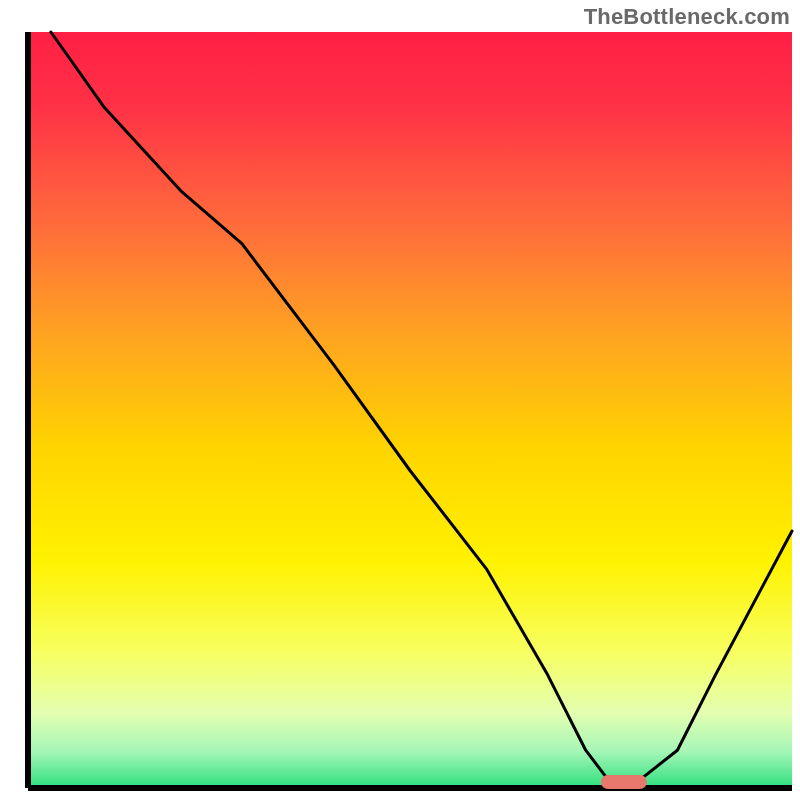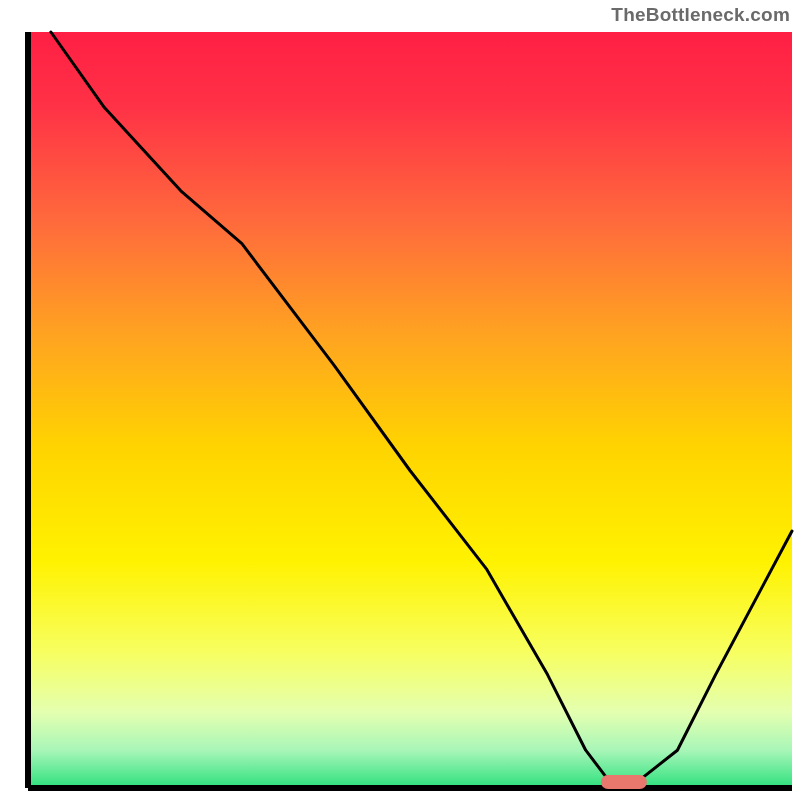--- a/index.html
+++ b/index.html
@@ -12,21 +12,21 @@
   }
   .container {
     position: relative;
     width: 800px;
     height: 800px;
   }
   .watermark {
     position: absolute;
     top: 4px;
     right: 10px;
-    font-size: 19px;
+    font-size: 22px;
     font-weight: 600;
     color: #6a6a6a;
     letter-spacing: 0.2px;
   }
   svg {
     display: block;
   }
 </style>
 </head>
 <body>

